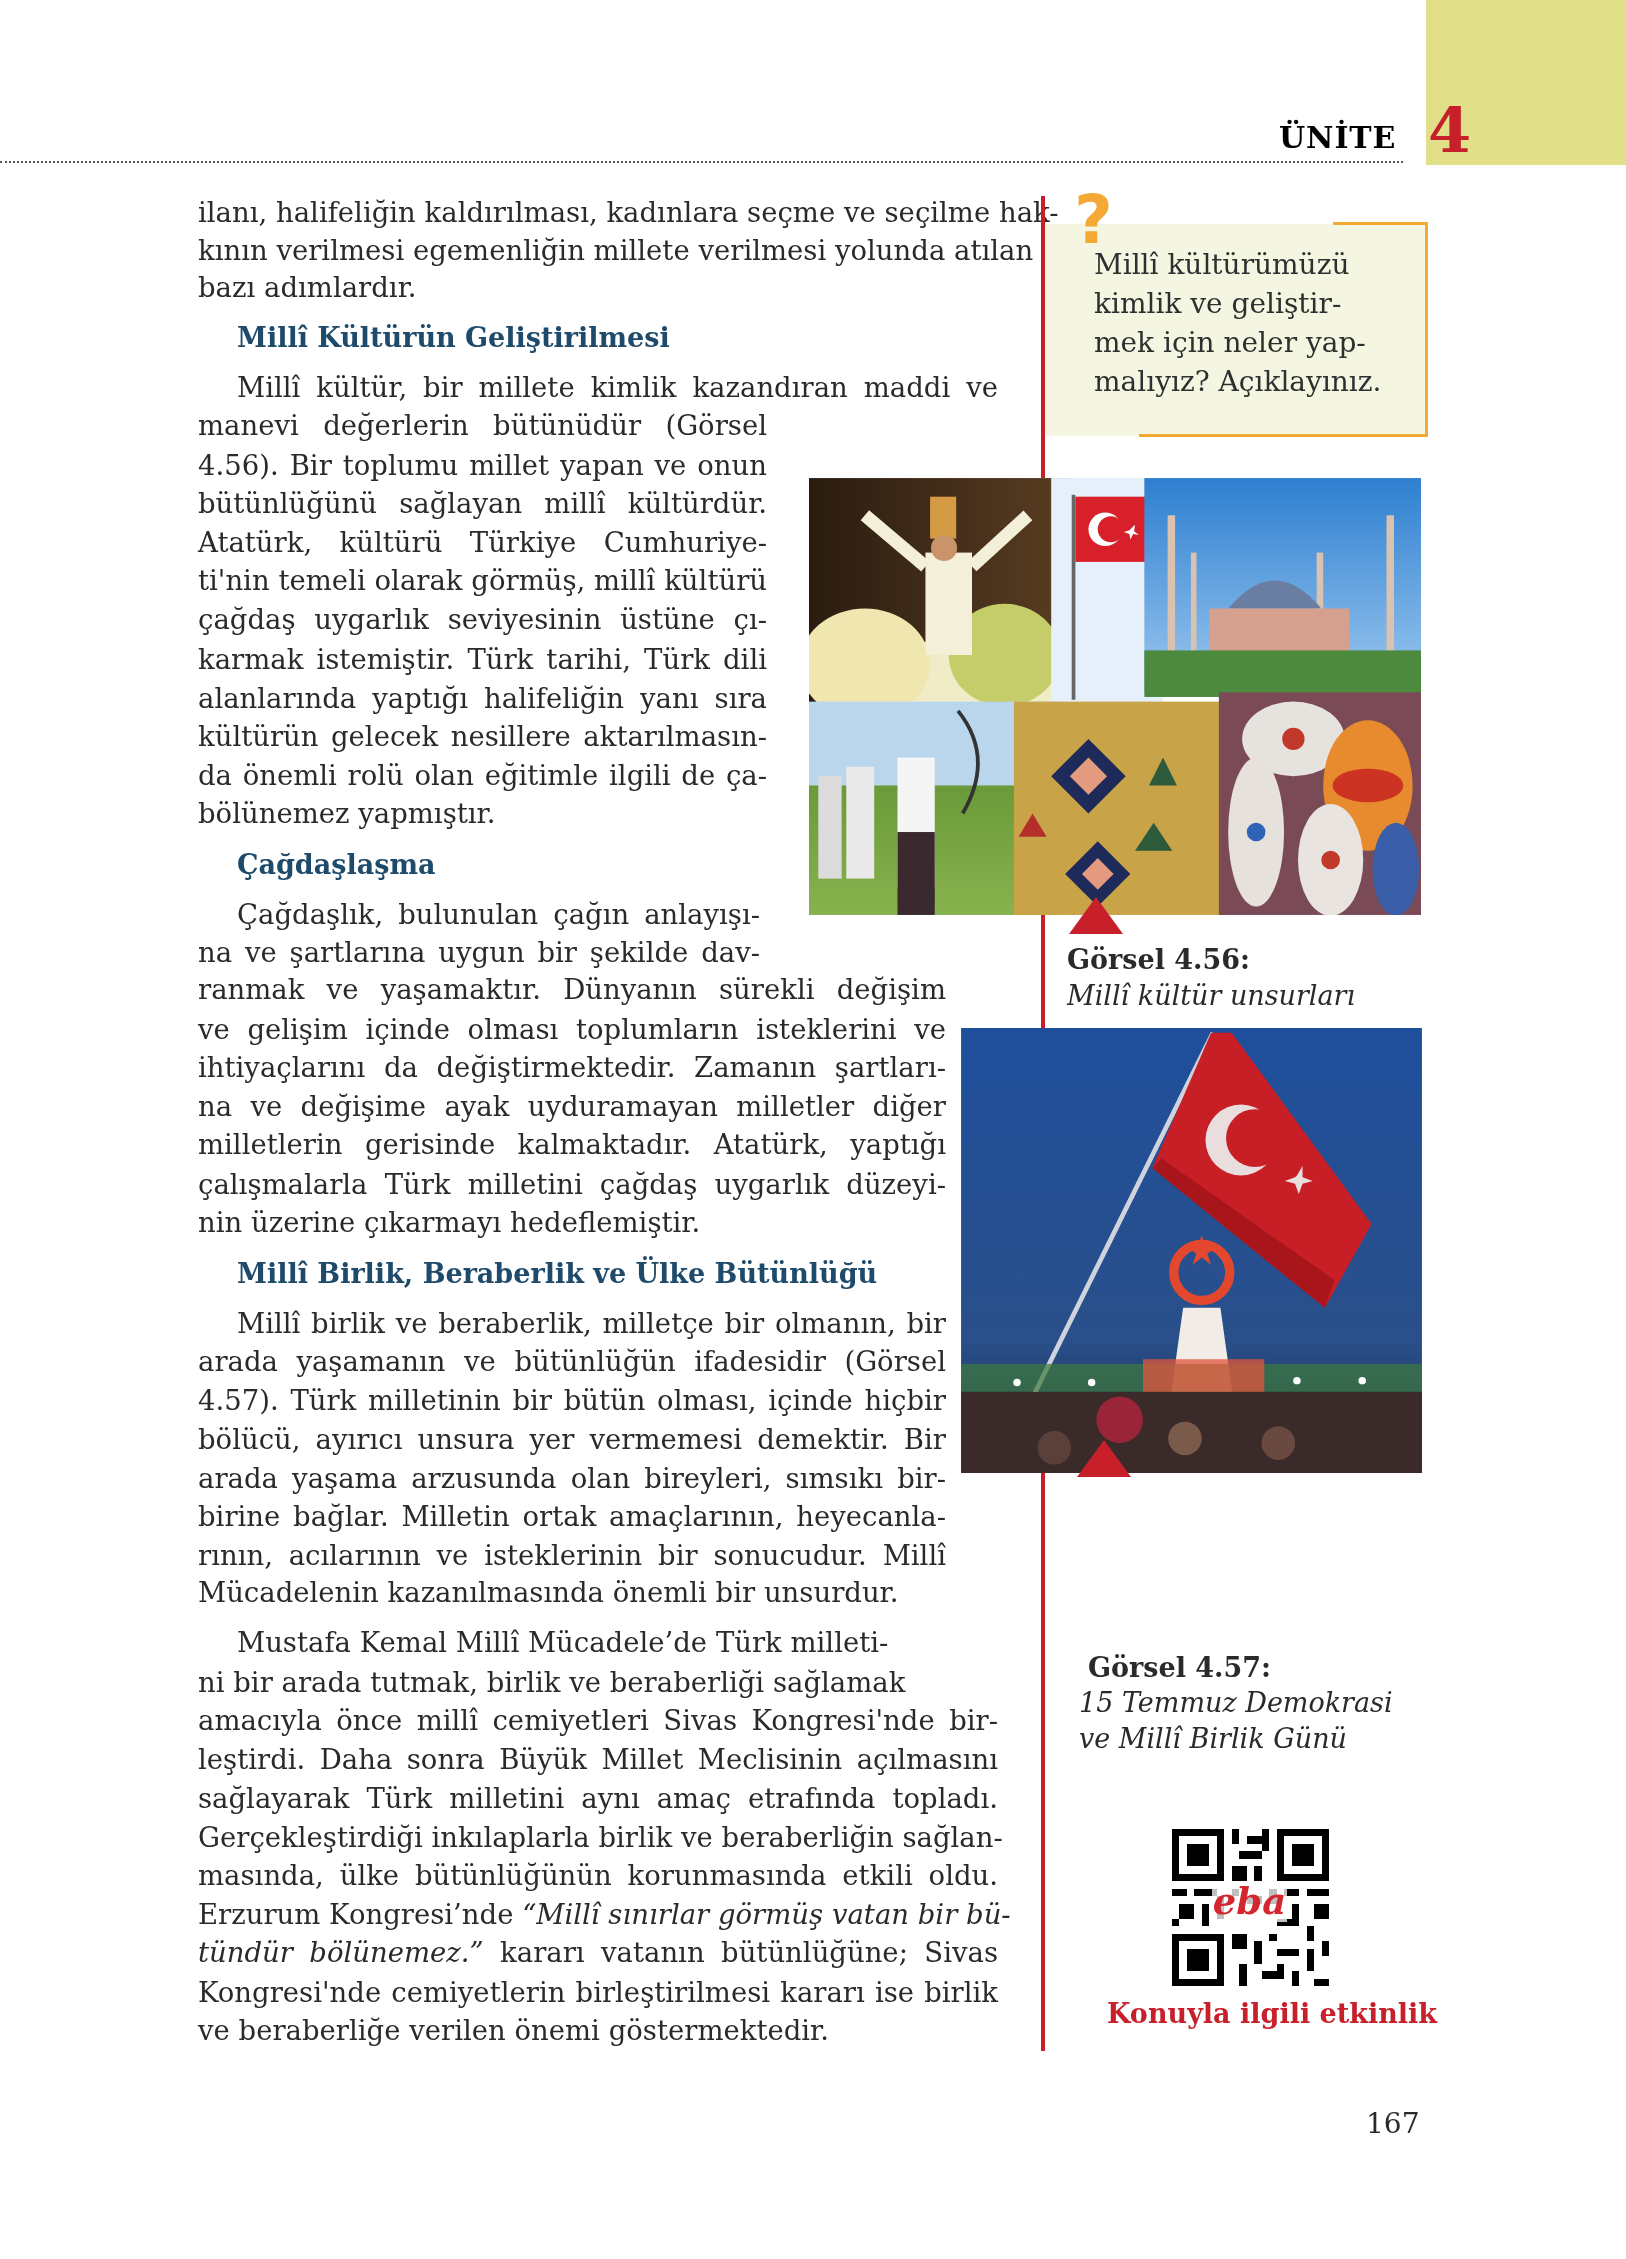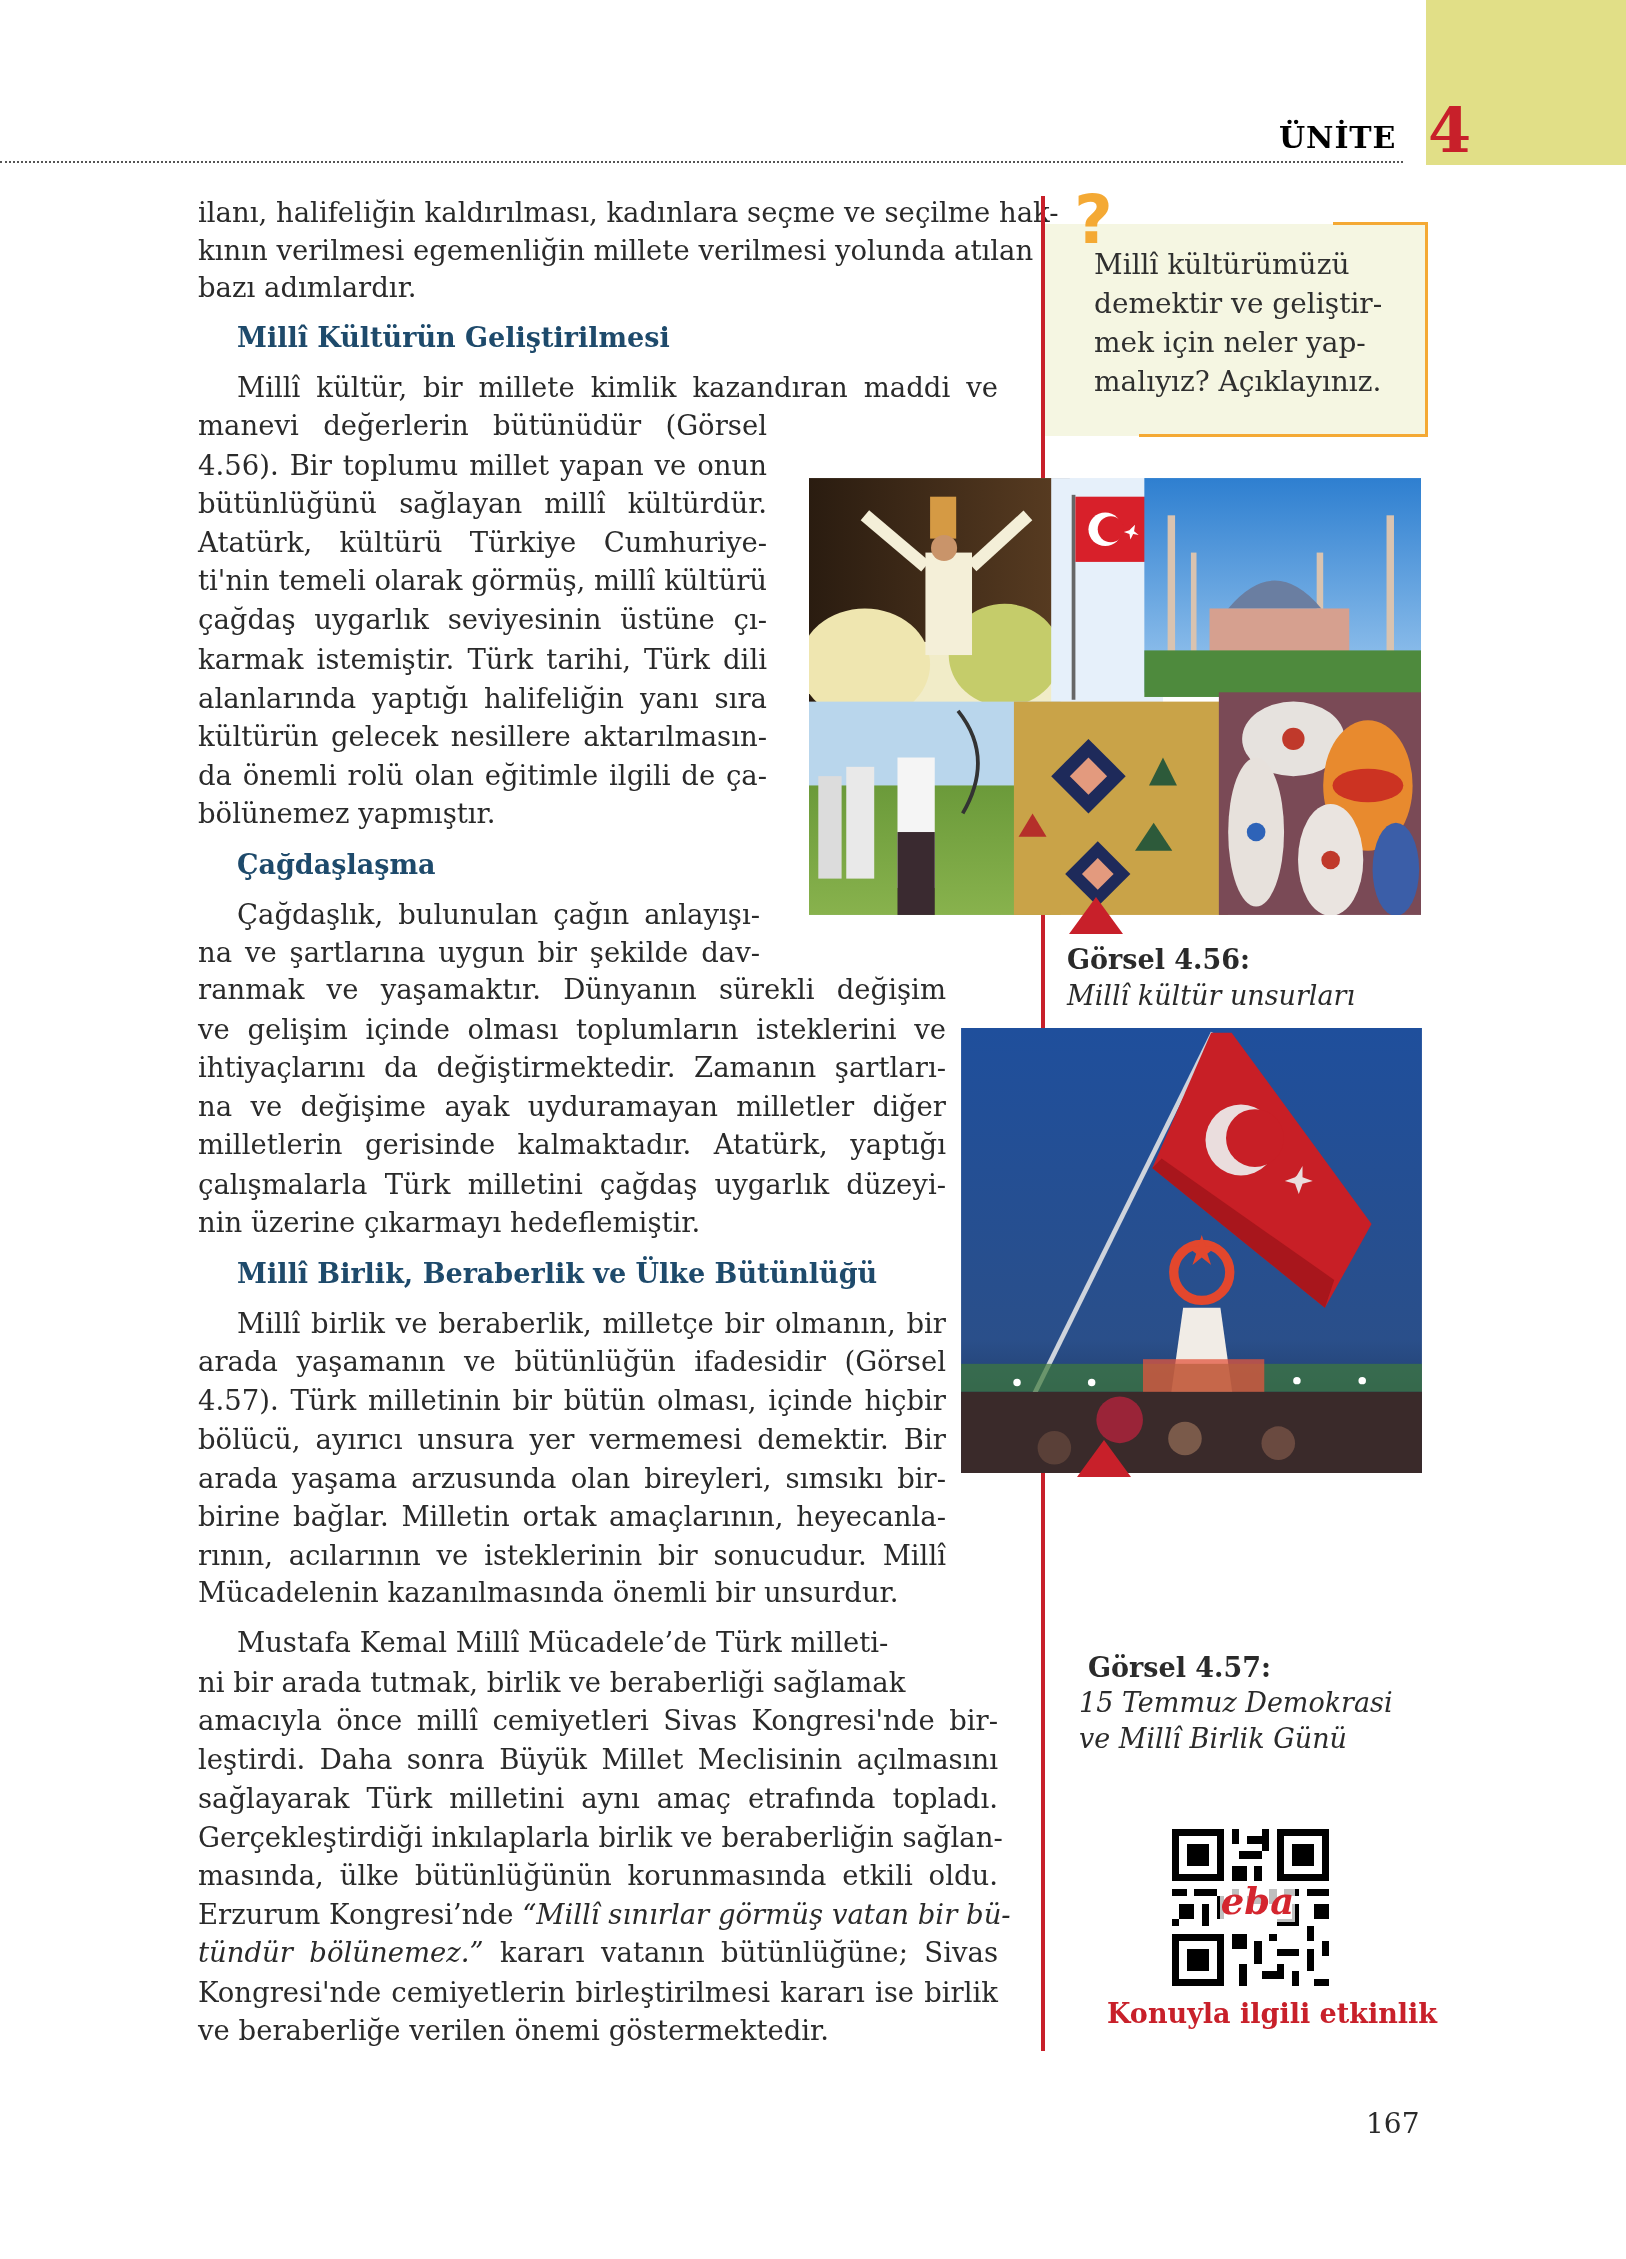--- a/index.html
+++ b/index.html
@@ -25,21 +25,21 @@
            font-size:67px; line-height:75px; color:#f4a934; }
   .qtext { position:absolute; left:1094px; top:245px; font-size:28px; line-height:39px; color:#2f2f2f; }
   .qtext div { white-space:nowrap; }
   .img { position:absolute; overflow:hidden; }
   .tri { position:absolute; width:0; height:0; border-left:27px solid transparent; border-right:27px solid transparent;
          border-bottom:37px solid #c8202a; }
   .cap-title { position:absolute; font-weight:bold; font-size:27px; line-height:35px; color:#2a2a2a; white-space:nowrap; }
   .cap-sub { position:absolute; font-style:italic; font-size:27px; line-height:35px; color:#2a2a2a; white-space:nowrap; }
   .qr { position:absolute; left:1172px; top:1829px; width:157px; height:157px; background:#fff; }
   .qr-logo { position:absolute; left:1212px; top:1881px; width:75px; font-family:"DejaVu Serif", serif; font-style:italic;
-             font-weight:bold; font-size:37px; line-height:41px; color:#d4262f; text-align:center; background:rgba(255,255,255,0.75);margin-left:8px; }
+             font-weight:bold; font-size:37px; line-height:41px; color:#d4262f; text-align:center; background:rgba(255,255,255,0.75); }
   .etk { position:absolute; left:1107px; top:1995px; font-weight:bold; font-size:27px; line-height:37px; color:#c8202a; white-space:nowrap; }
   .pagenum { position:absolute; left:1366px; top:2105px; font-size:28px; line-height:37px; color:#2a2a2a; }
   i.q { font-style:italic; }
 </style>
 </head>
 <body>
 
 <div class="yellow-tab"></div>
 <div class="unit-num">4</div>
 <div class="unit-label">ÜNİTE</div>
@@ -98,21 +98,21 @@
 <div class="redline" style="top:915px;height:113px;"></div>
 <div class="redline" style="top:1473px;height:578px;"></div>
 
 <div class="qbox"></div>
 <div class="qbox-top"></div>
 <div class="qbox-right"></div>
 <div class="qbox-bottom"></div>
 <div class="qmark">?</div>
 <div class="qtext">
   <div>Millî kültürümüzü</div>
-  <div>demektir ve geliştir-</div>
+  <div>kimlik ve geliştir-</div>
   <div>mek için neler yap-</div>
   <div>malıyız? Açıklayınız.</div>
 </div>
 
 <div class="img" style="left:809px;top:478px;width:612px;height:437px;">
   <svg width="612" height="437" viewBox="0 0 657 469">
     <defs>
       <linearGradient id="sky" x1="0" y1="0" x2="0" y2="1">
         <stop offset="0" stop-color="#2e7fd0"></stop>
           <stop offset="1" stop-color="#9cc8ef"></stop>

